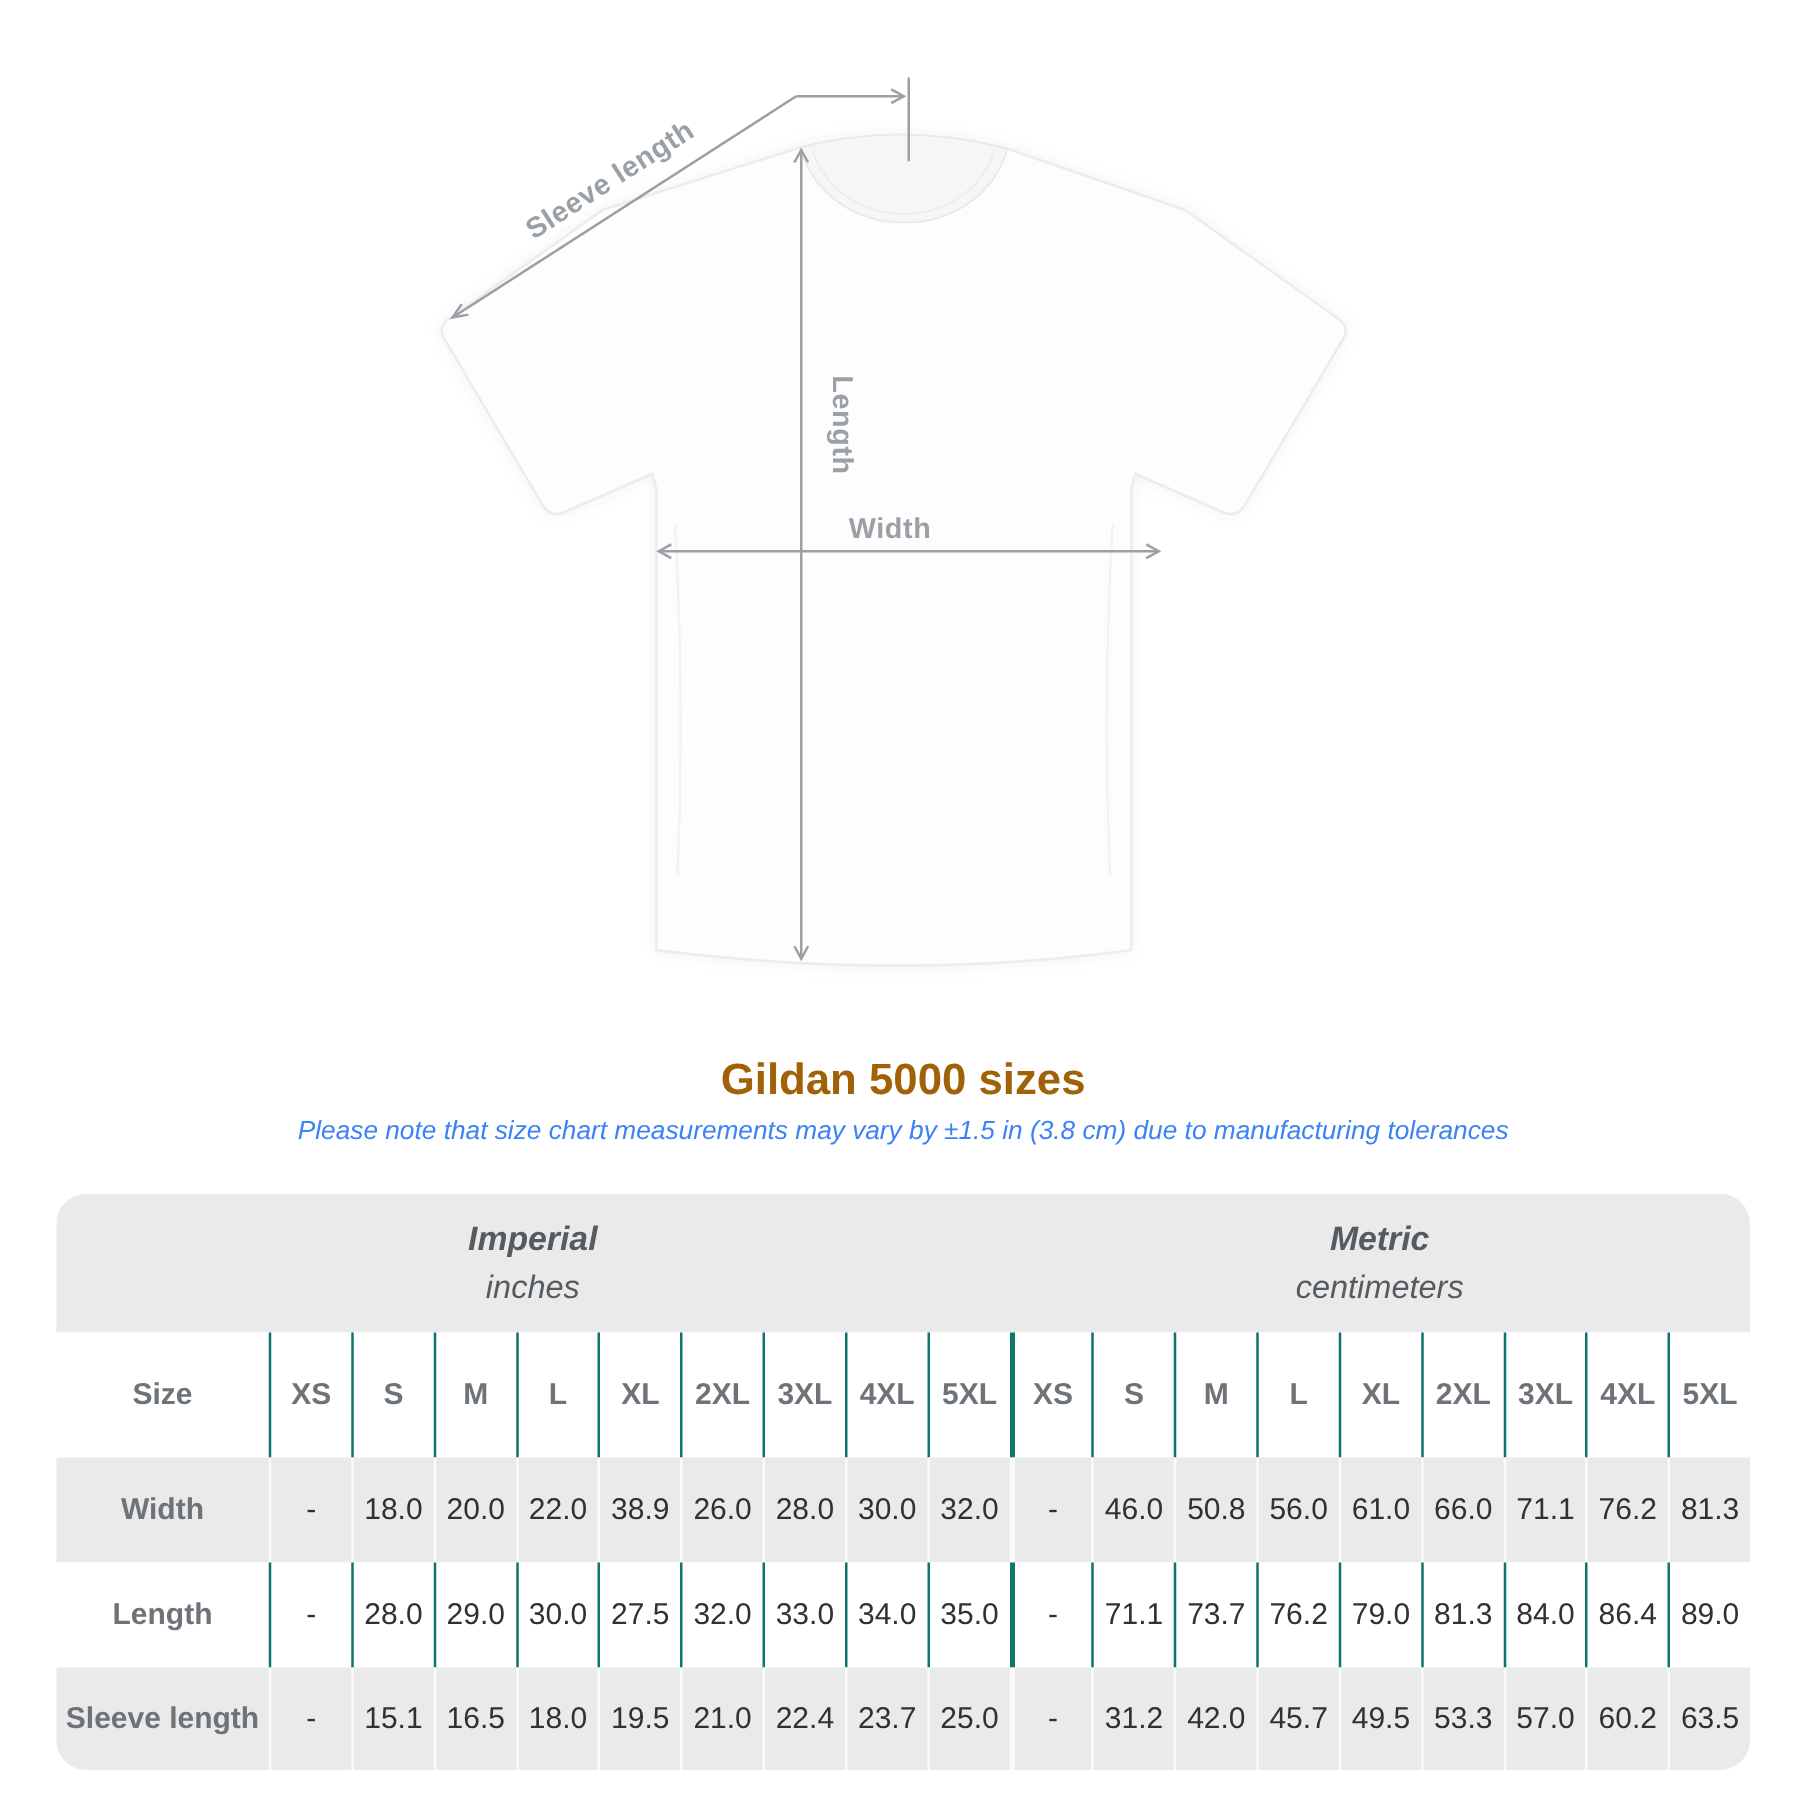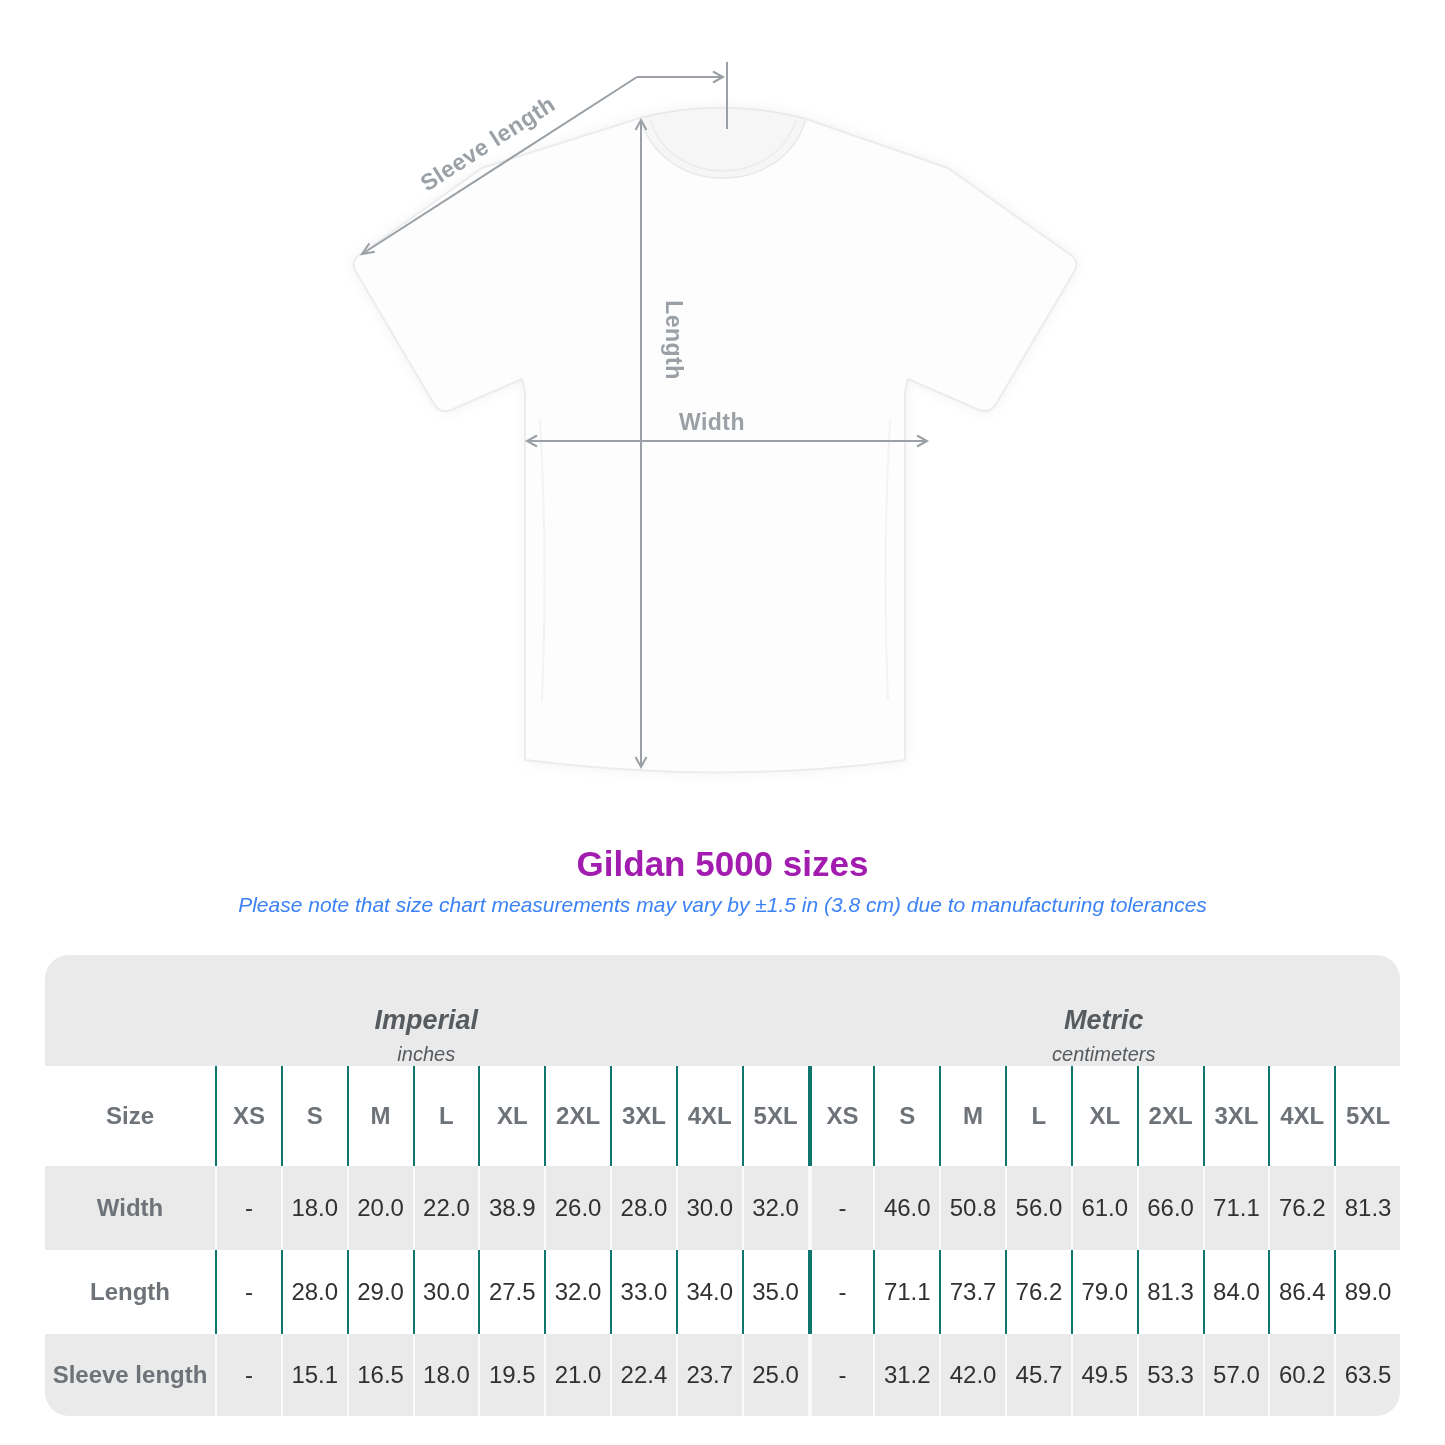--- a/index.html
+++ b/index.html
@@ -2,32 +2,32 @@
 <html><head>
 <meta charset="utf-8">
 <style>
   html,body{margin:0;padding:0;background:#fff;}
   .page{position:relative;width:1445px;height:1445px;background:#fff;overflow:hidden;
         font-family:"Liberation Sans",sans-serif;}
   .shirt-svg{position:absolute;top:0;left:0;}
   .shirt-svg text{font-family:"Liberation Sans",sans-serif;font-weight:bold;font-size:23px;
         fill:#9aa0a5;letter-spacing:.5px;}
   .title{position:absolute;top:844px;left:0;width:100%;text-align:center;
-        font-size:35px;font-weight:bold;color:#a21caf;}
+        font-size:35px;font-weight:bold;color:#a16207;}
   .subtitle{position:absolute;top:893px;left:0;width:100%;text-align:center;
         font-size:21px;font-style:italic;color:#3b82f6;}
   .size-table{position:absolute;top:955px;left:45px;width:1355px;border-radius:24px;
         overflow:hidden;background:#fff;}
   .grid-row{display:grid;grid-template-columns:170px repeat(18,1fr);}
   .band{height:111px;background:#eaeaea;}
-  .band-sec{display:flex;flex-direction:column;align-items:center;justify-content:flex-end;}
+  .band-sec{display:flex;flex-direction:column;align-items:center;justify-content:center;}
   .band-sec.imp{grid-column:1 / 11;}
   .band-sec.met{grid-column:11 / 20;}
   .band-title{font-size:27px;font-weight:bold;font-style:italic;color:#565b60;}
-  .band-unit{font-size:20px;font-style:italic;color:#565b60;margin-top:7px;}
+  .band-unit{font-size:26px;font-style:italic;color:#565b60;margin-top:7px;}
   .row-white{height:100px;background:#fff;}
   .row-gray{background:#eaeaea;}
   .r12{height:84px;}
   .r3{height:82px;}
   .cell{display:flex;align-items:center;justify-content:center;
         font-size:24px;color:#2f3133;}
   .row-white .cell{border-left:2px solid #0f766e;}
   .row-gray .cell{border-left:2px solid #fafafa;}
   .grid-row .cell:first-child{border-left:none;}
   .cell.ms{border-left-width:4px;}

